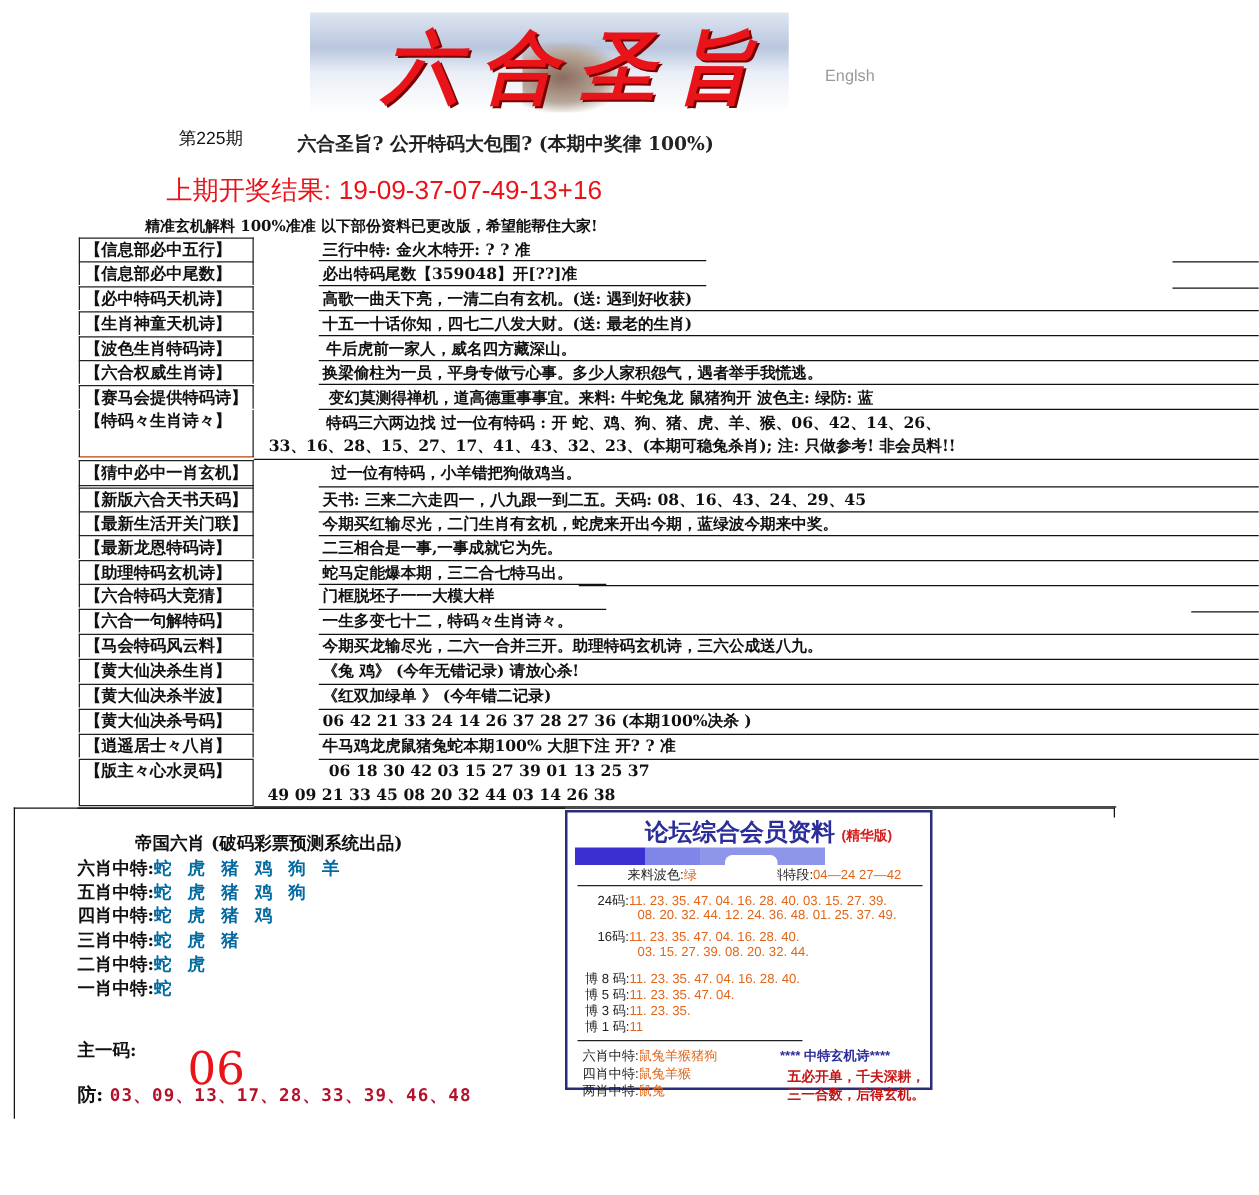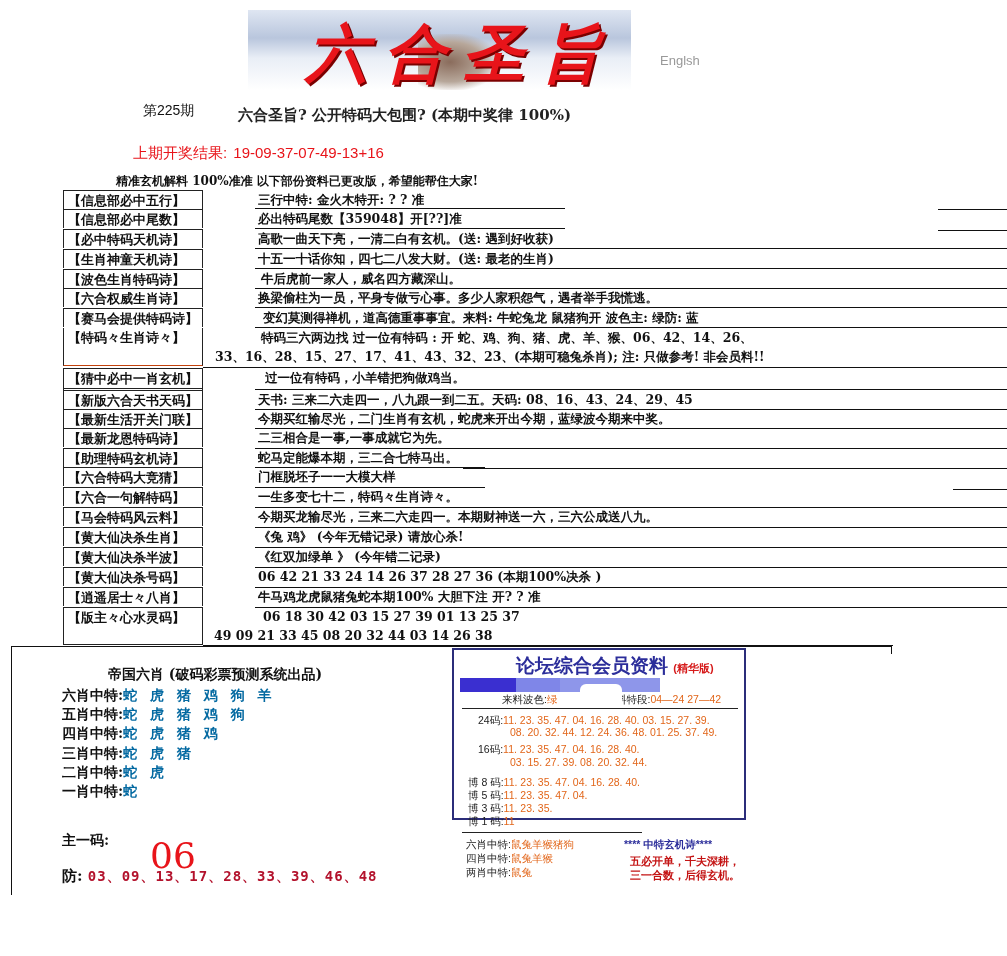--- a/index.html
+++ b/index.html
@@ -6,41 +6,41 @@
   body{width:1007px;height:956px;position:relative;overflow:hidden;font-family:"DejaVu Serif","Liberation Serif",serif;color:#111;}
   .abs{position:absolute;}
   
   #banner{left:248px;top:10px;width:383px;height:80px;background:linear-gradient(180deg,#dfe6f2 0%,#b9c6dd 35%,#e9eef6 60%,#ffffff 100%);}
   #banner .horse{position:absolute;left:170px;top:24px;width:80px;height:56px;background:radial-gradient(ellipse at 40% 50%,#8a6c5c 0%,#b7a79a 50%,rgba(255,255,255,0) 75%);}
   #banner-title{left:306px;top:14px;font-family:"DejaVu Serif",serif;font-weight:bold;font-style:italic;font-size:62px;letter-spacing:16px;color:#e8141a;text-shadow:2px 2px 0 #7a0000;line-height:80px;}
   #banner-eng{left:660px;top:53px;font-size:13px;color:#999;font-family:"Liberation Sans",sans-serif;}
   #issue{left:143px;top:102px;font-family:"Liberation Sans",sans-serif;font-size:14px;color:#111;}
   #issue-sub{left:238px;top:106px;font-size:15px;font-weight:bold;color:#222;}
   #result{left:133px;top:138px;font-family:"Liberation Sans",sans-serif;font-size:22px;color:#e8141a;}
-  #result span{font-size:15px;}
+  #result span{font-size:21px;}
   #note{left:116px;top:173px;font-size:12px;font-weight:bold;}
   
   #tbl{left:63px;top:190px;width:945px;}
   .row{position:absolute;left:0;height:19px;}
   .lbl{position:absolute;left:0;width:140px;height:19px;border:1px solid #222;border-bottom:none;font-size:13px;font-weight:bold;line-height:19px;padding-left:4px;box-sizing:border-box;white-space:nowrap;}
   .val{position:absolute;left:195px;font-size:12.5px;font-weight:bold;line-height:19px;white-space:nowrap;}
   .uline{position:absolute;height:1px;background:#111;}
   .vline{position:absolute;width:1px;background:#111;}
   
   #bl{left:11px;top:646px;width:440px;height:248px;border-left:1px solid #111;border-top:1px solid #111;}
   #bl-title{left:108px;top:666px;font-size:14px;font-weight:bold;}
   .xrow{position:absolute;left:62px;font-size:14px;font-weight:bold;line-height:19px;}
   .xrow .lab{color:#111;}
   .xrow .ani{color:#0369a1;letter-spacing:4px;}
   #main-lbl{left:62px;top:832px;font-size:14px;font-weight:bold;}
   #main-num{left:150px;top:810px;font-family:"DejaVu Serif",serif;font-size:36px;color:#e8141a;margin-top:25px;}
   #fang{left:62px;top:867px;font-size:15px;font-weight:bold;}
   #fang .nums{color:#b3122c;font-family:"DejaVu Sans Mono",monospace;font-size:14px;letter-spacing:1px;}
   
-  #card{left:452px;top:648px;width:294px;height:172px;border:2px solid #2b2d7a;box-sizing:border-box;background:#fff;font-family:"Liberation Sans",sans-serif;}
+  #card{left:452px;top:648px;width:294px;height:224px;border:2px solid #2b2d7a;box-sizing:border-box;background:#fff;font-family:"Liberation Sans",sans-serif;}
   #card-title{position:absolute;left:62px;top:3px;font-size:19px;font-weight:bold;color:#2b2d9a;}
   #card-title .ed{font-size:11px;color:#d61b1b;}
   #card-bar{position:absolute;left:6px;top:28px;width:200px;height:14px;background:linear-gradient(90deg,#3a2fd0 0 28%,#7f86e8 28% 50%,#8e96ea 50% 100%);}
   #card-white{position:absolute;left:126px;top:34px;width:42px;height:28px;background:#fff;border-radius:6px;}
   .cline{position:absolute;font-size:10.5px;white-space:nowrap;}
   .cline .k{color:#222;}
   .cline .v{color:#e2661a;}
   .cred{color:#c41414;font-weight:bold;font-size:11px;}
 </style>
 </head>
@@ -123,21 +123,21 @@
   <div class="row" style="top:277px">
       <div class="lbl">【六合特码大竞猜】</div>
       <div class="val">门框脱坯子一一大模大样</div>
     </div>
   <div class="row" style="top:297px">
       <div class="lbl">【六合一句解特码】</div>
       <div class="val">一生多变七十二，特码々生肖诗々。</div>
     </div>
   <div class="row" style="top:317px">
       <div class="lbl">【马会特码风云料】</div>
-      <div class="val">今期买龙输尽光，三来二六走四一。本期财神送一六，三六公成送八九。</div>
+      <div class="val">今期买龙输尽光，二六一合并三开。助理特码玄机诗，三六公成送八九。</div>
     </div>
   <div class="row" style="top:337px">
       <div class="lbl">【黄大仙决杀生肖】</div>
       <div class="val">《兔   鸡》     (今年无错记录) 请放心杀!</div>
     </div>
   <div class="row" style="top:357px">
       <div class="lbl">【黄大仙决杀半波】</div>
       <div class="val">《红双加绿单  》         (今年错二记录)</div>
     </div>
   <div class="row" style="top:377px">

